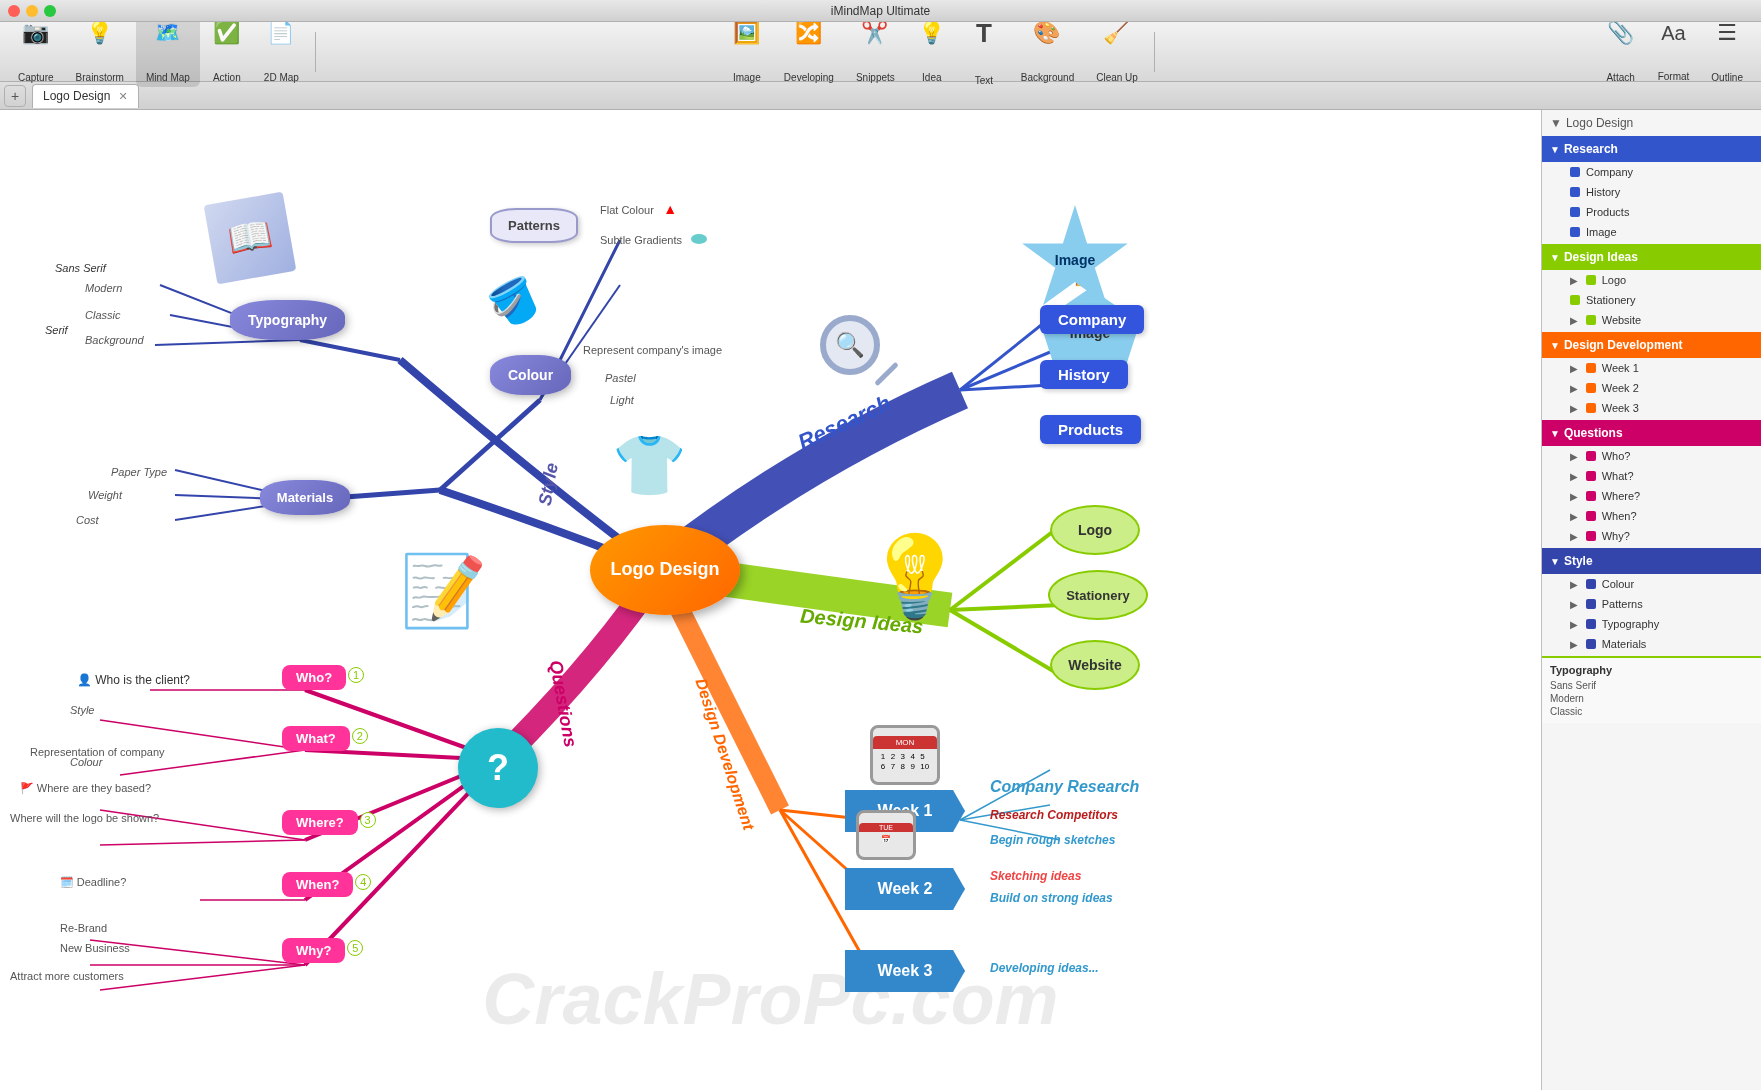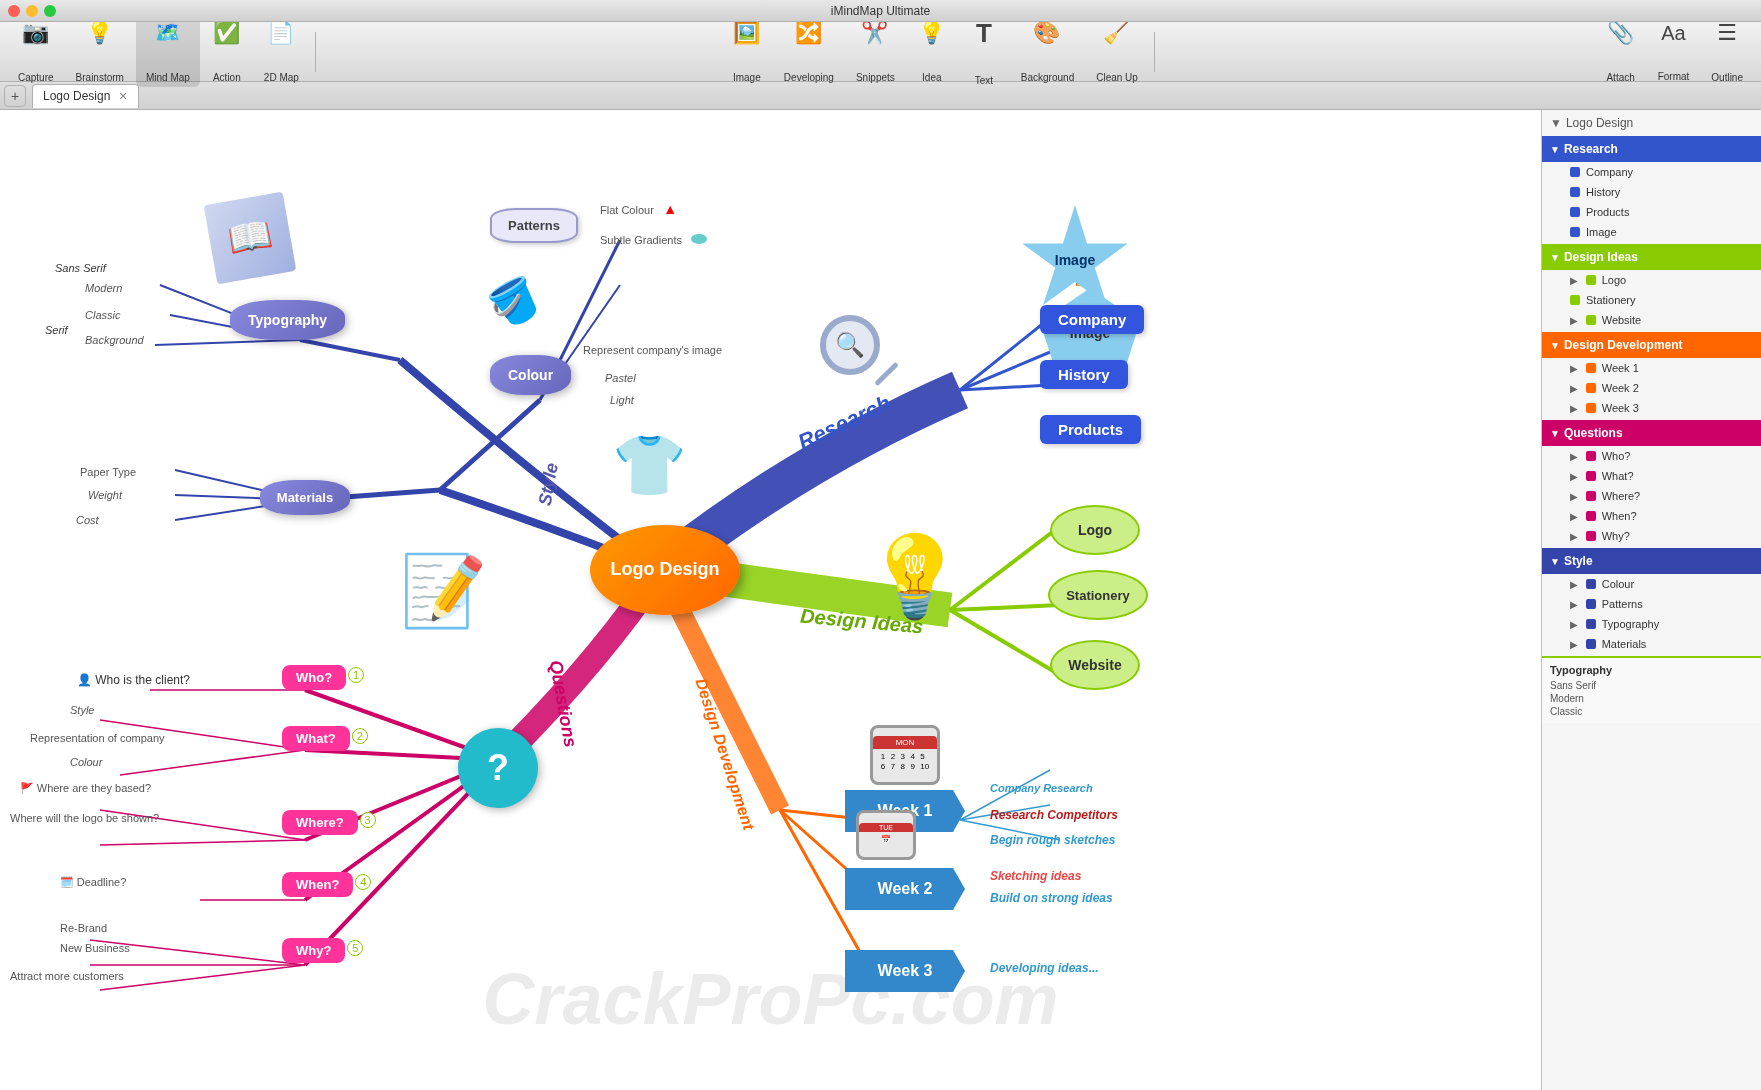--- a/index.html
+++ b/index.html
@@ -460,21 +460,21 @@
       </div>
       <span style="position:absolute;right:-18px;top:2px;color:#88cc00;font-size:11px;border:1px solid #88cc00;border-radius:50%;width:16px;height:16px;display:flex;align-items:center;justify-content:center;background:white;">5</span>
     </div>
 
     <div style="position:absolute;left:45px;top:560px;z-index:10;margin-left:32px;">
       <span style="font-size:12px;color:#333;">👤 Who is the client?</span>
     </div>
     <div style="position:absolute;left:70px;top:590px;z-index:10;">
       <span style="font-size:11px;color:#555;font-style:italic;">Style</span>
     </div>
-    <div style="position:absolute;left:30px;top:618px;z-index:10;text-align:center;">
+    <div style="position:absolute;left:30px;top:632px;z-index:10;text-align:center;">
       <span style="font-size:11px;color:#555;">Representation of company</span>
     </div>
     <div style="position:absolute;left:70px;top:642px;z-index:10;">
       <span style="font-size:11px;color:#555;font-style:italic;">Colour</span>
     </div>
     <div style="position:absolute;left:20px;top:668px;z-index:10;">
       <span style="font-size:11px;color:#555;">🚩 Where are they based?</span>
     </div>
     <div style="position:absolute;left:10px;top:698px;z-index:10;">
       <span style="font-size:11px;color:#555;">Where will the logo be shown?</span>
@@ -510,21 +510,21 @@
         <span>Week 2</span>
       </div>
     </div>
     <div style="position:absolute;left:845px;top:840px;z-index:10;">
       <div style="background:#3388cc;color:white;padding:12px 30px;font-size:16px;font-weight:bold;clip-path:polygon(0 0,90% 0,100% 50%,90% 100%,0 100%);min-width:120px;text-align:center;box-shadow:2px 2px 5px rgba(0,0,0,0.3);">
         <span>Week 3</span>
       </div>
     </div>
 
     <div style="position:absolute;left:990px;top:668px;z-index:10;">
-      <span style="font-size:11px;color:#3399cc;font-style:italic;font-weight:bold;">Company Research</span>
+      <span style="font-size:16px;color:#3399cc;font-style:italic;font-weight:bold;">Company Research</span>
     </div>
     <div style="position:absolute;left:990px;top:695px;z-index:10;">
       <span style="font-size:12px;color:#b91c1c;font-style:italic;font-weight:bold;">Research Competitors</span>
     </div>
     <div style="position:absolute;left:990px;top:720px;z-index:10;">
       <span style="font-size:12px;color:#3399cc;font-style:italic;font-weight:bold;">Begin rough sketches</span>
     </div>
     <div style="position:absolute;left:990px;top:756px;z-index:10;">
       <span style="font-size:12px;color:#ef4444;font-style:italic;font-weight:bold;">Sketching ideas</span>
     </div>
@@ -624,21 +624,21 @@
       <span style="font-size:40px;color:#55ccdd;transform:rotate(-30deg);display:inline-block;">🪣</span>
     </div>
 
     <div style="position:absolute;left:260px;top:370px;z-index:10;">
       <div style="background:linear-gradient(135deg,#8888dd,#6666bb);color:white;border-radius:40%;padding:10px 16px;font-size:13px;font-weight:bold;box-shadow:2px 2px 8px rgba(0,0,0,0.3);min-width:90px;text-align:center;">
         <span>Materials</span>
       </div>
     </div>
 
     <div style="position:absolute;left:80px;top:352px;z-index:10;">
-      <span style="font-size:11px;color:#555;">Paper Type</span>
+      <span style="font-size:11px;color:#555;font-style:italic;margin-left:31px;">Paper Type</span>
     </div>
     <div style="position:absolute;left:88px;top:375px;z-index:10;">
       <span style="font-size:11px;color:#555;font-style:italic;">Weight</span>
     </div>
     <div style="position:absolute;left:76px;top:400px;z-index:10;">
       <span style="font-size:11px;color:#555;font-style:italic;">Cost</span>
     </div>
 
     <div style="position:absolute;left:612px;top:320px;z-index:10;">
       <span style="font-size:60px;">👕</span>

